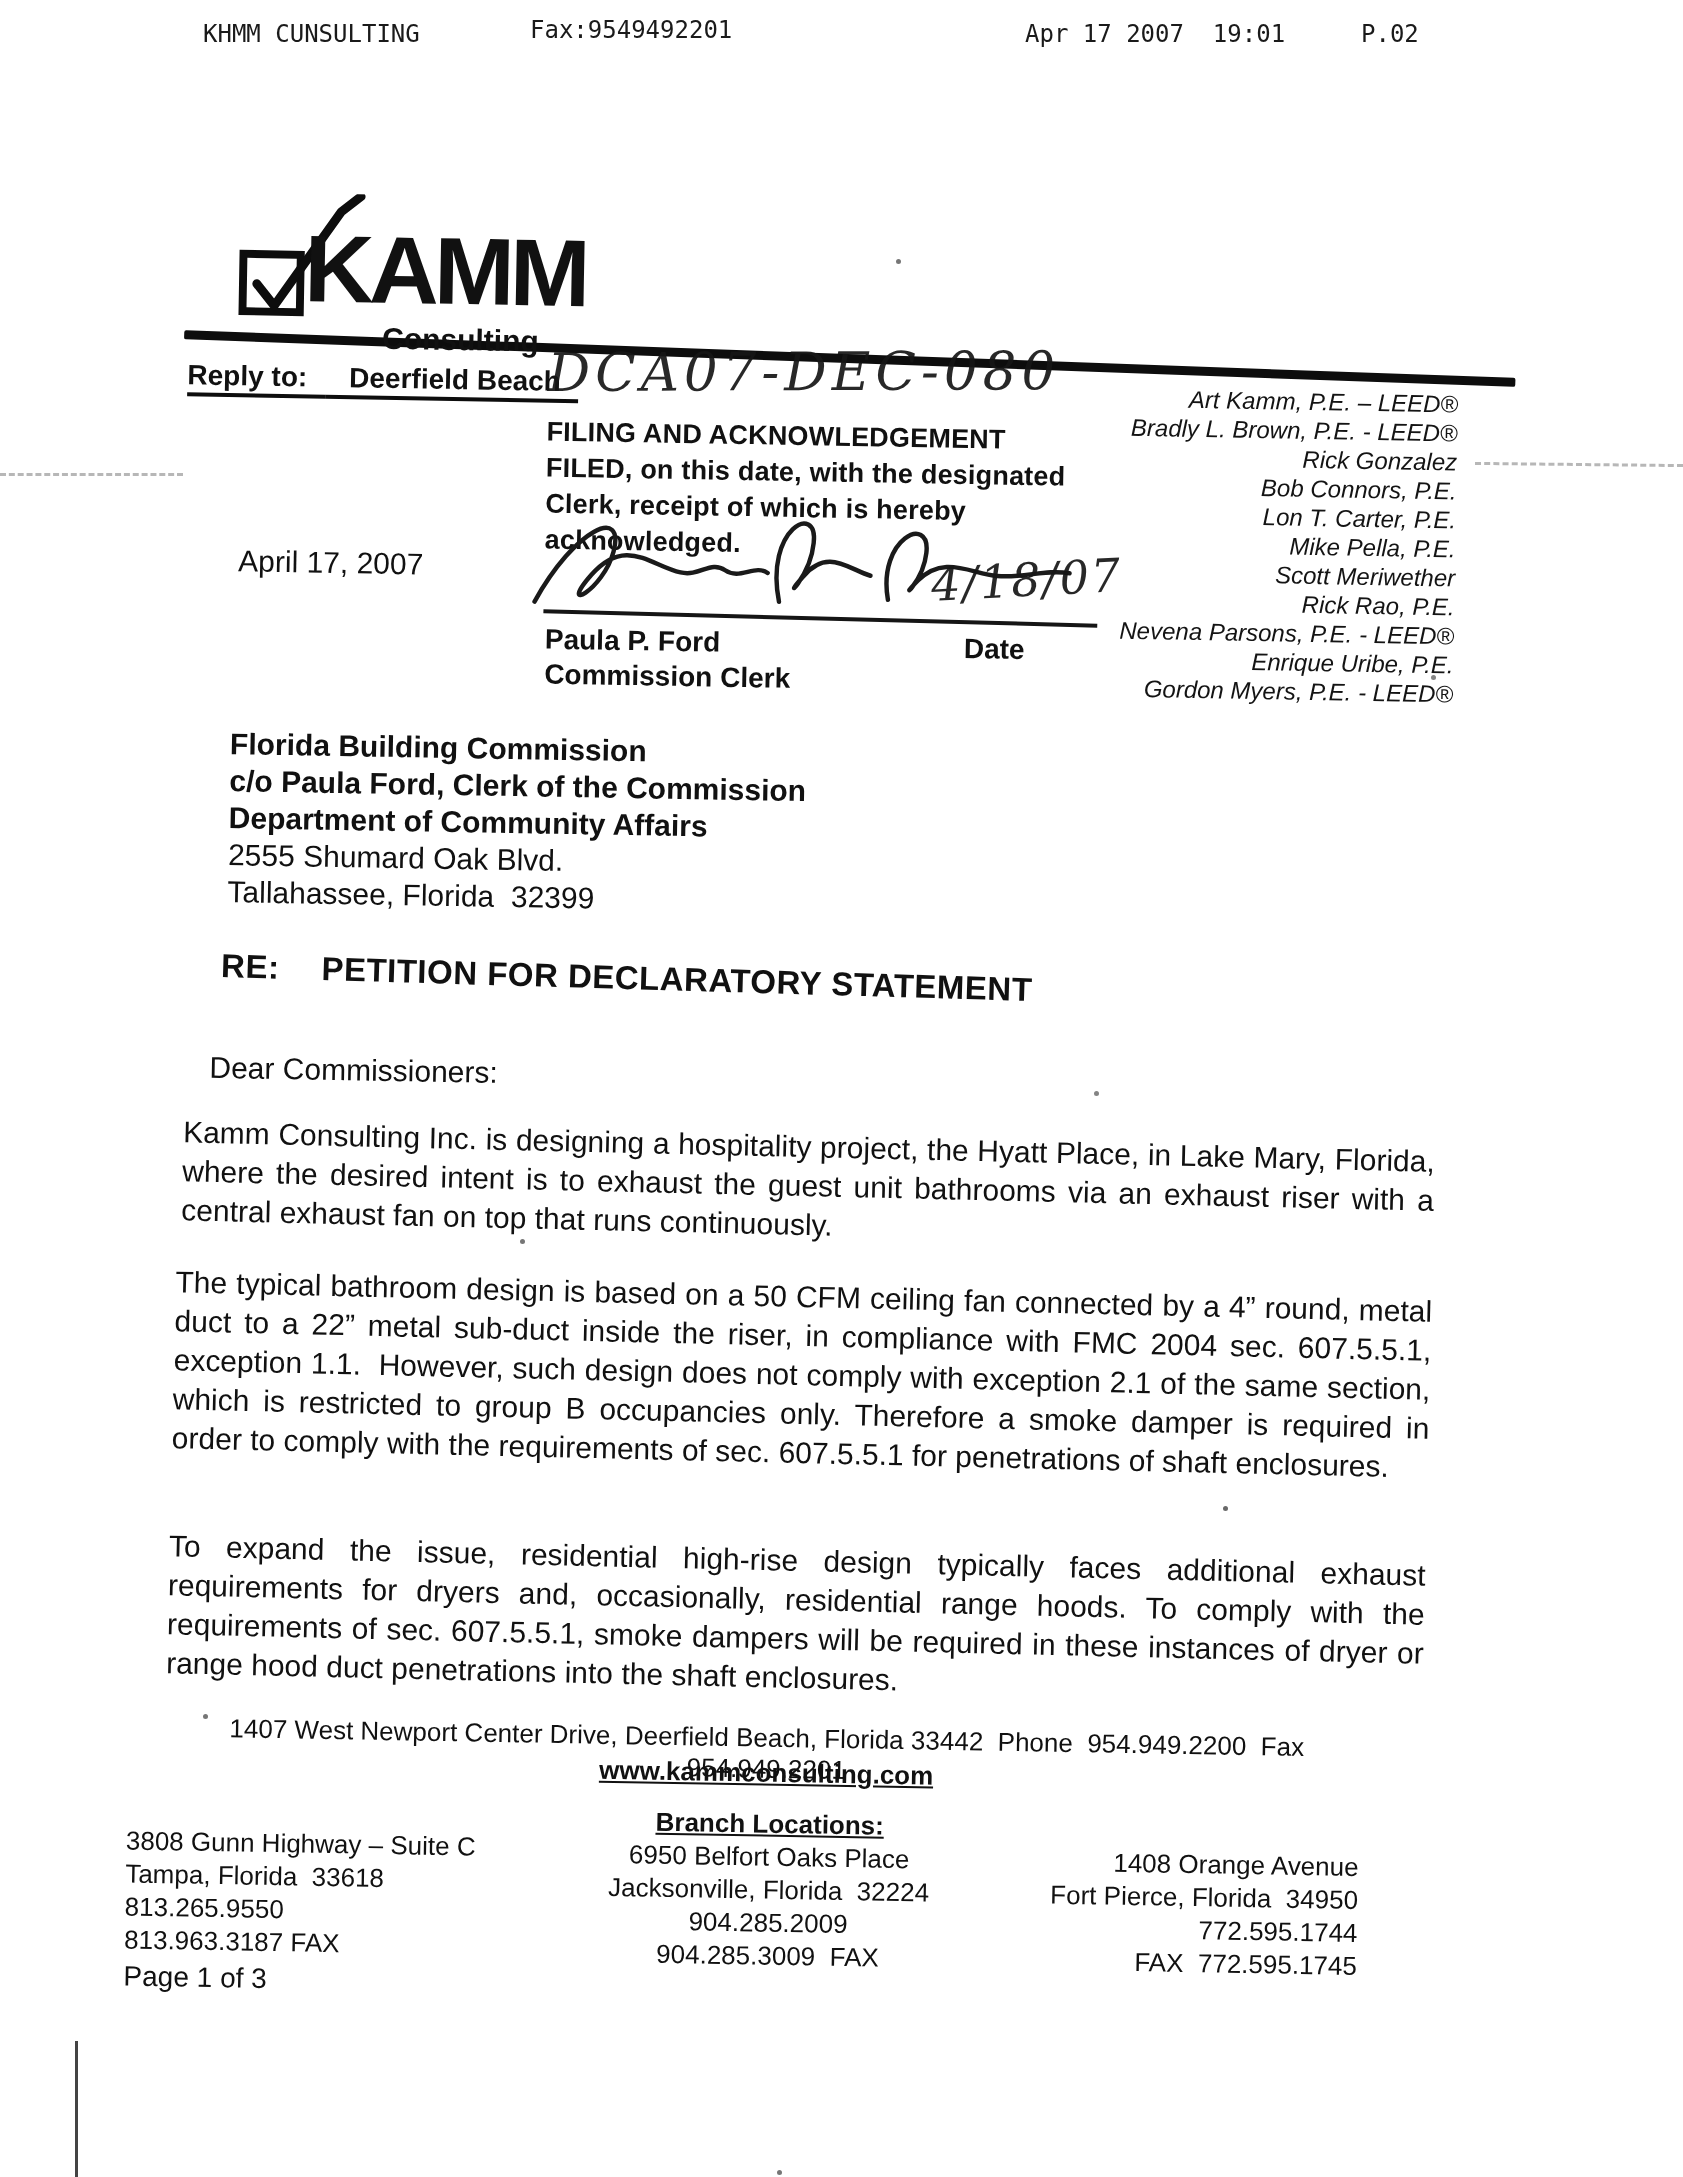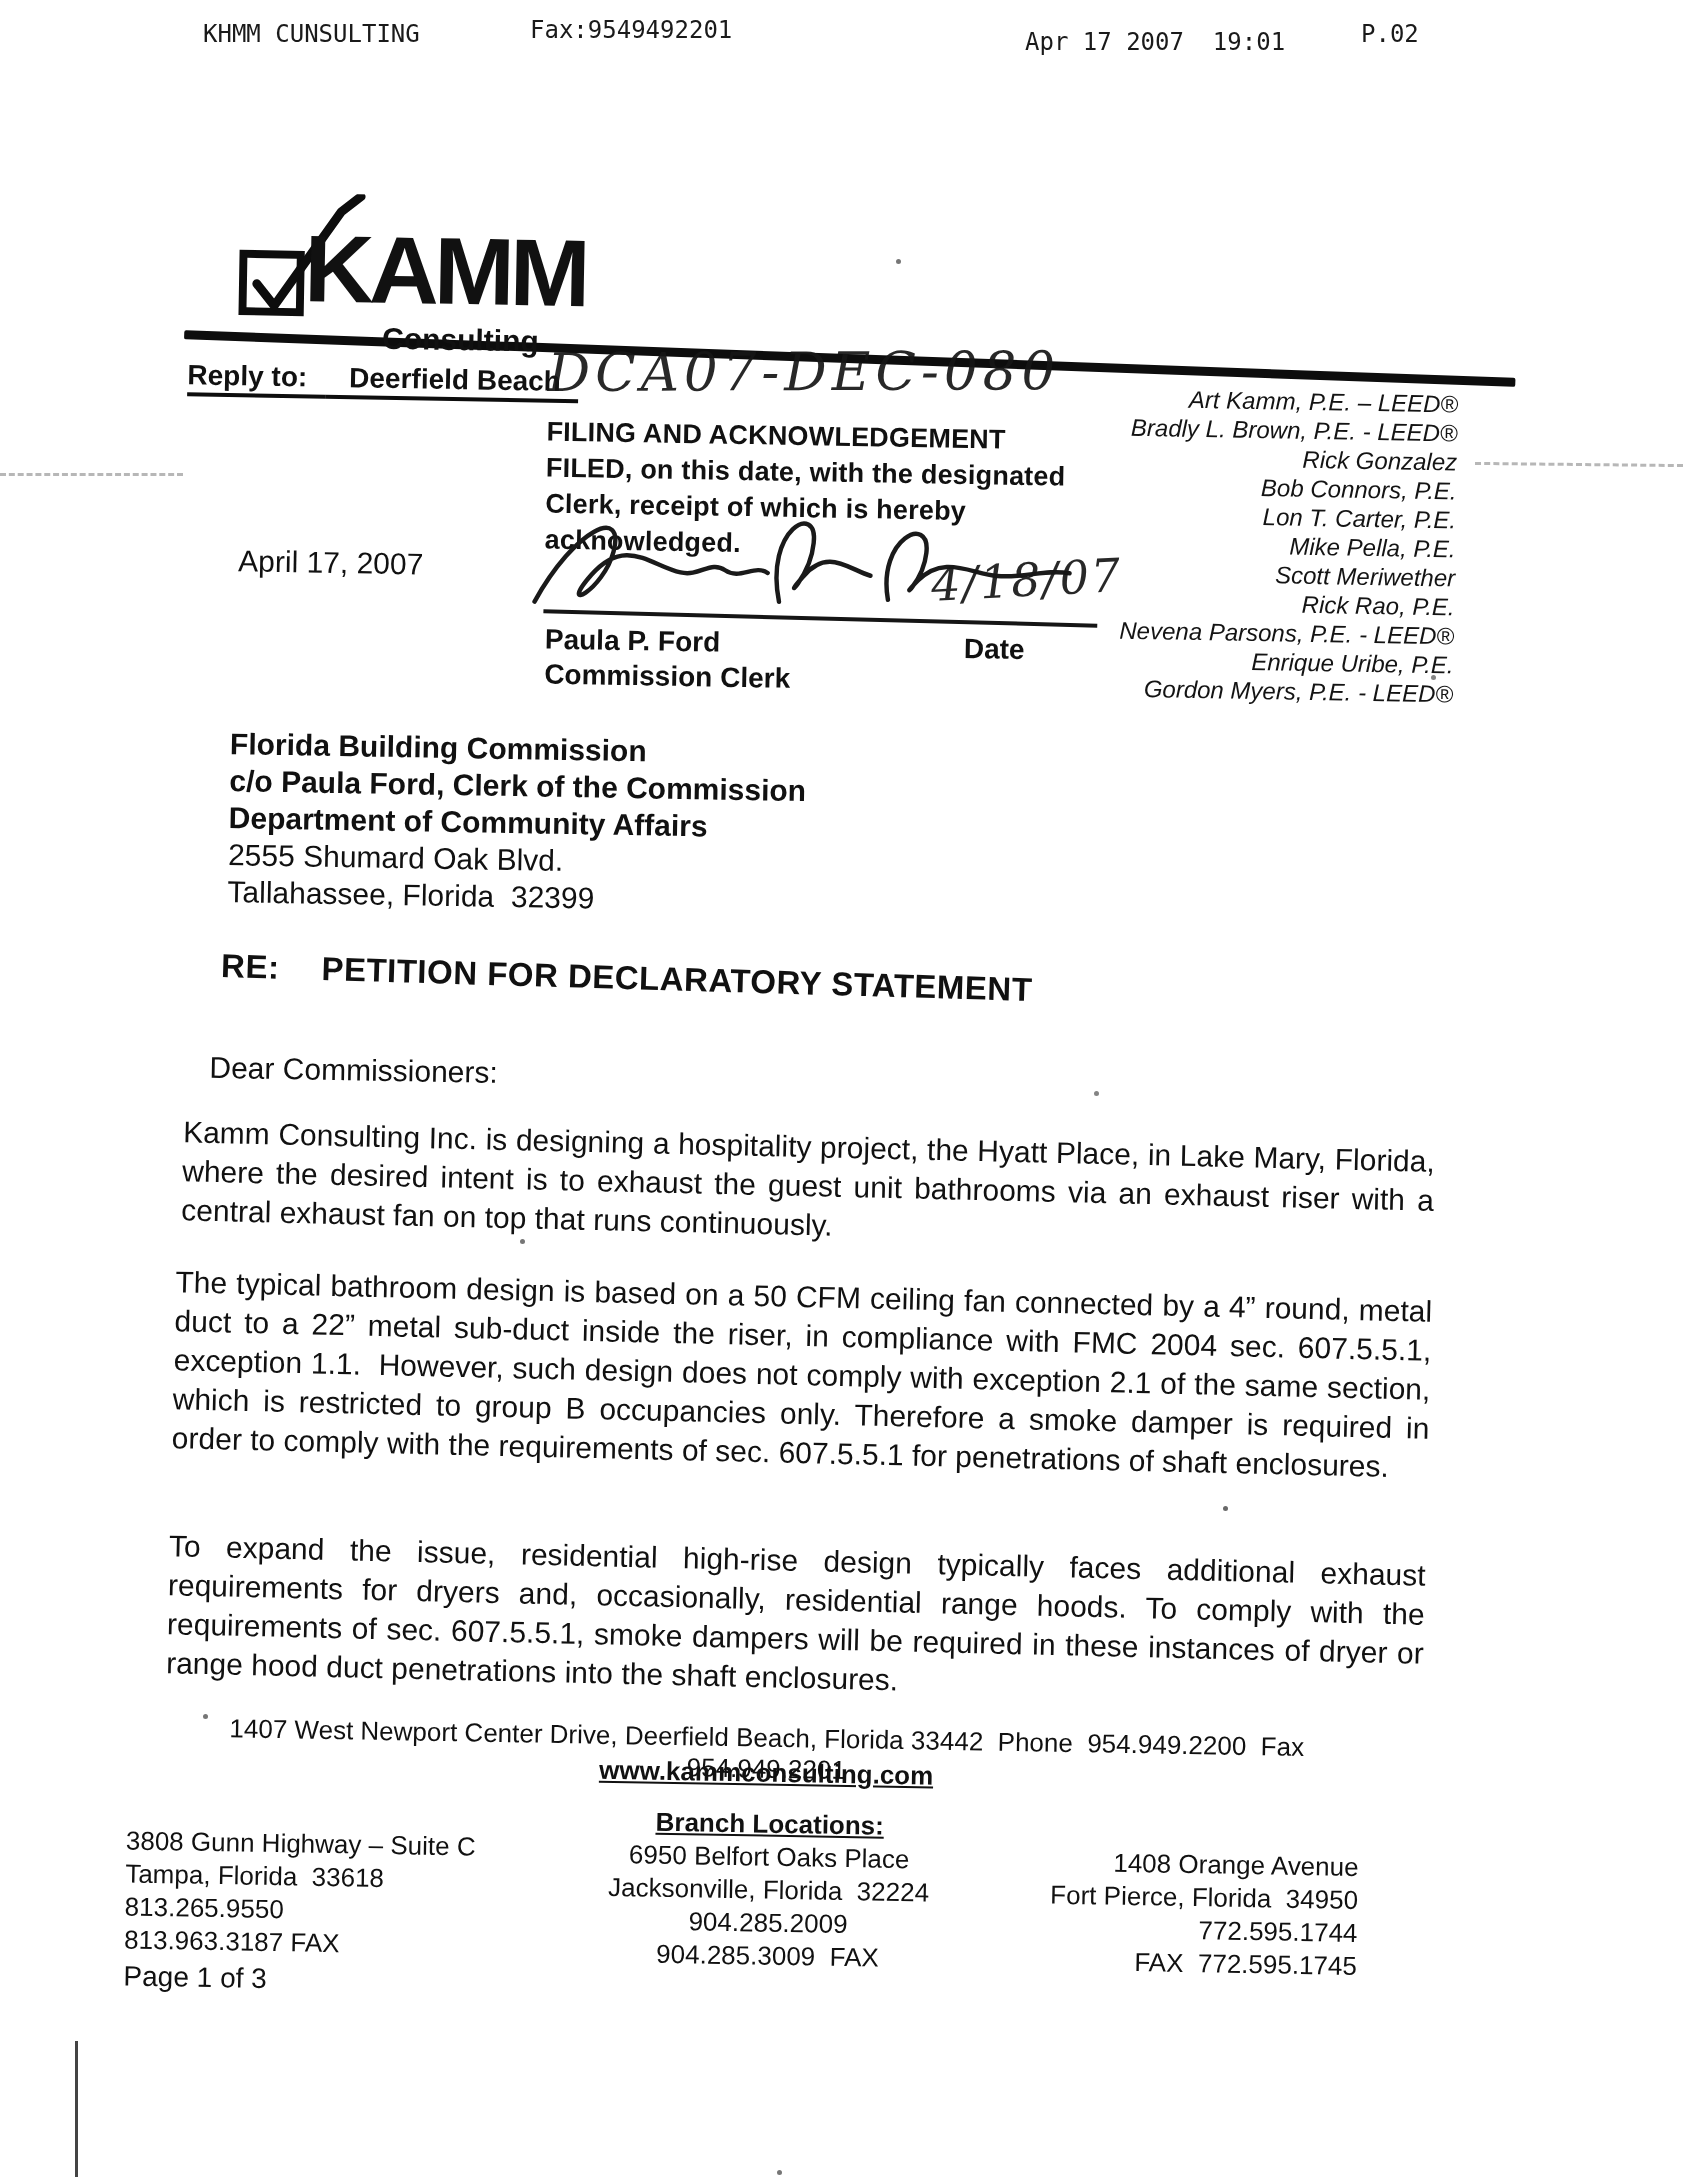--- a/index.html
+++ b/index.html
@@ -52,21 +52,21 @@
   .vline{width:3px; background:#444;}
   .speck{width:5px;height:5px;border-radius:50%;background:#555;opacity:.8;}
 </style>
 </head>
 <body>
 
 <div class="page">
 
   <div class="abs faxline pre" style="left:203px; top:20px;">KHMM CUNSULTING</div>
   <div class="abs faxline pre" style="left:530px; top:16px;">Fax:9549492201</div>
-  <div class="abs faxline pre" style="left:1025px; top:20px;margin-top:8px;">Apr 17 2007  19:01</div>
+  <div class="abs faxline pre" style="left:1025px; top:20px;">Apr 17 2007  19:01</div>
   <div class="abs faxline pre" style="left:1361px; top:20px;">P.02</div>
 
   <div class="abs dashes" style="left:0; top:473px; width:183px;"></div>
   <div class="abs dashes" style="left:1475px; top:463px; width:208px; transform:rotate(.6deg);"></div>
   <div class="abs vline" style="left:75px; top:2041px; height:136px;"></div>
   <div class="abs speck" style="left:896px; top:259px; box-shadow: -376px 980px 0 #555, 327px 1247px 0 #444, -119px 1911px 0 #555, 535px 416px 0 #666, -693px 1455px 0 #555, 198px 832px 0 #666;"></div>
 
   <div class="letter">
 
     <svg class="abs" style="left:238px; top:188px;" width="168" height="134" viewBox="0 0 170 135">

